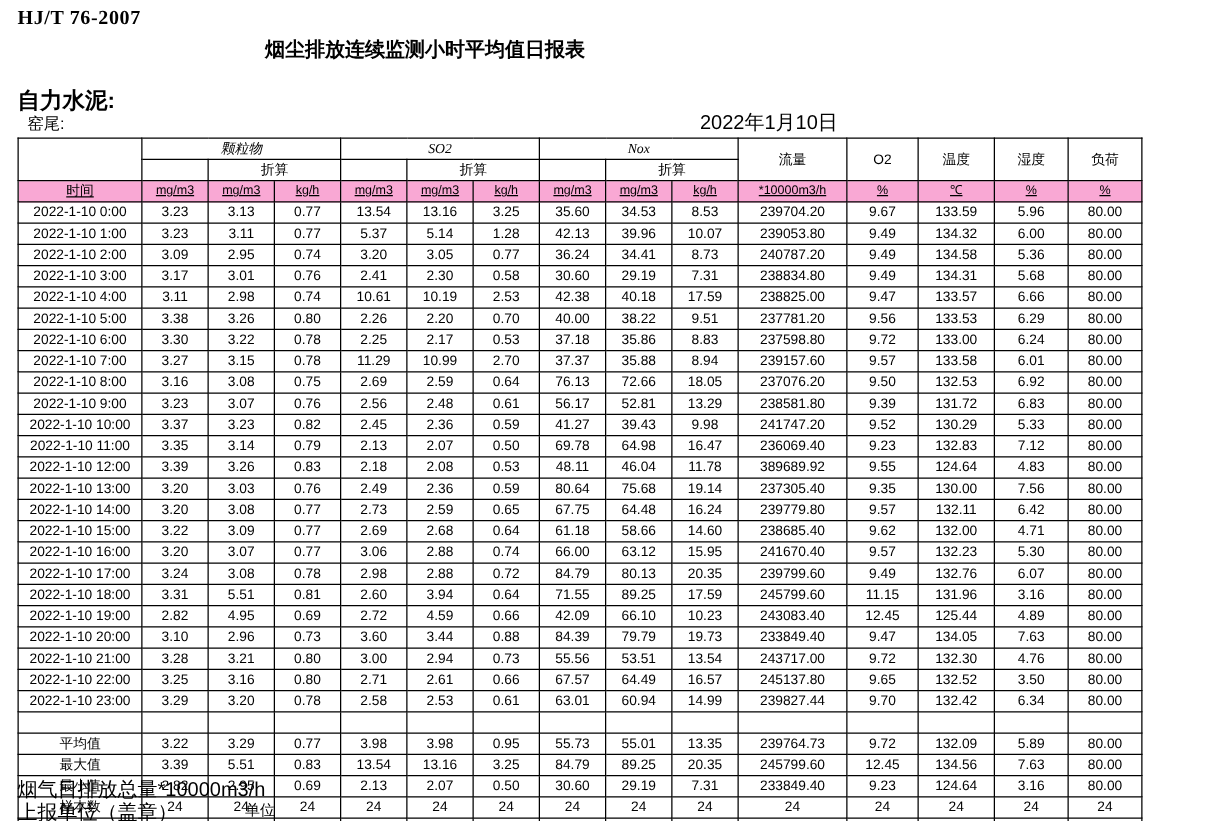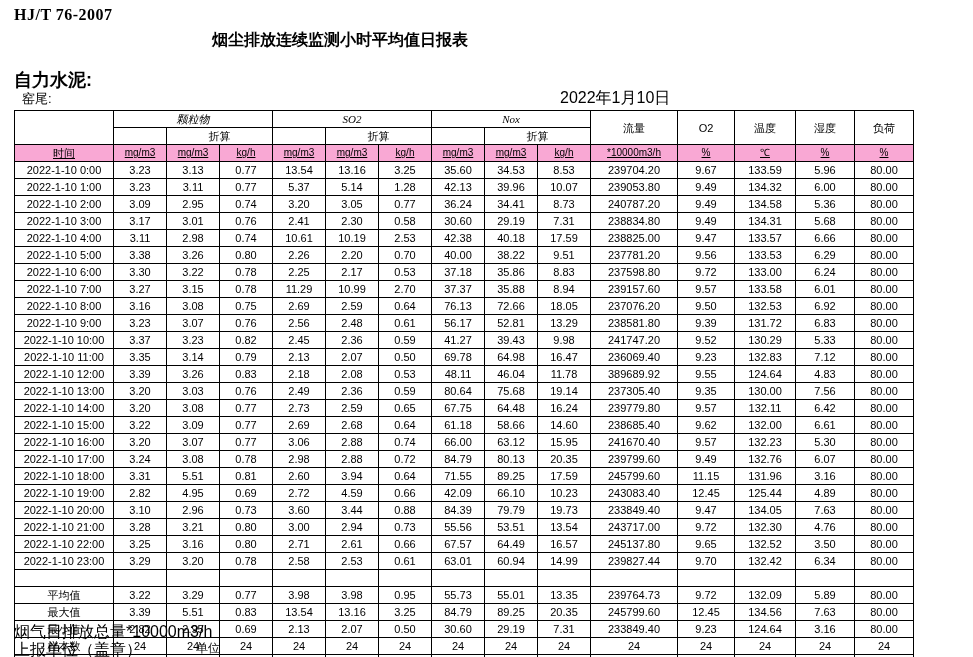--- a/index.html
+++ b/index.html
@@ -411,21 +411,21 @@
         <td class="w-col">0.77</td>
         <td class="w-col">2.69</td>
         <td class="w-col">2.68</td>
         <td class="w-col">0.64</td>
         <td class="w-col">61.18</td>
         <td class="w-col">58.66</td>
         <td class="w-col">14.60</td>
         <td class="w-flow">238685.40</td>
         <td class="w-o2">9.62</td>
         <td class="w-temp">132.00</td>
-        <td class="w-hum">6.61</td>
+        <td class="w-hum">4.71</td>
         <td class="w-load">80.00</td>
       </tr>
       <tr>
         <td class="w-time">2022-1-10 16:00</td>
         <td class="w-col">3.20</td>
         <td class="w-col">3.07</td>
         <td class="w-col">0.77</td>
         <td class="w-col">3.06</td>
         <td class="w-col">2.88</td>
         <td class="w-col">0.74</td>

